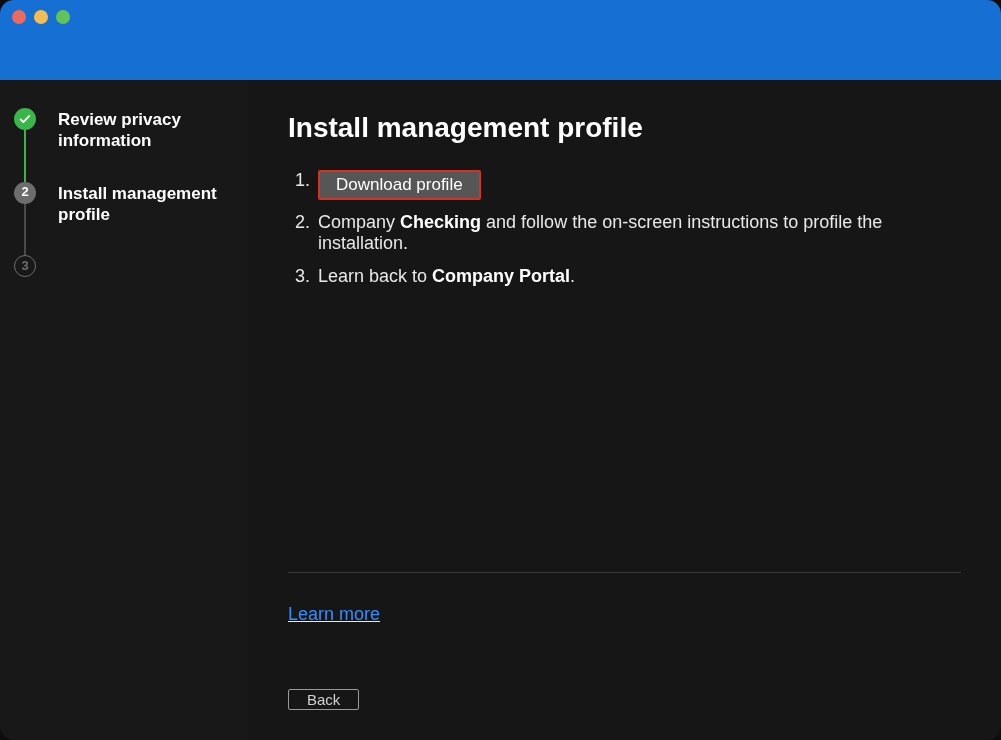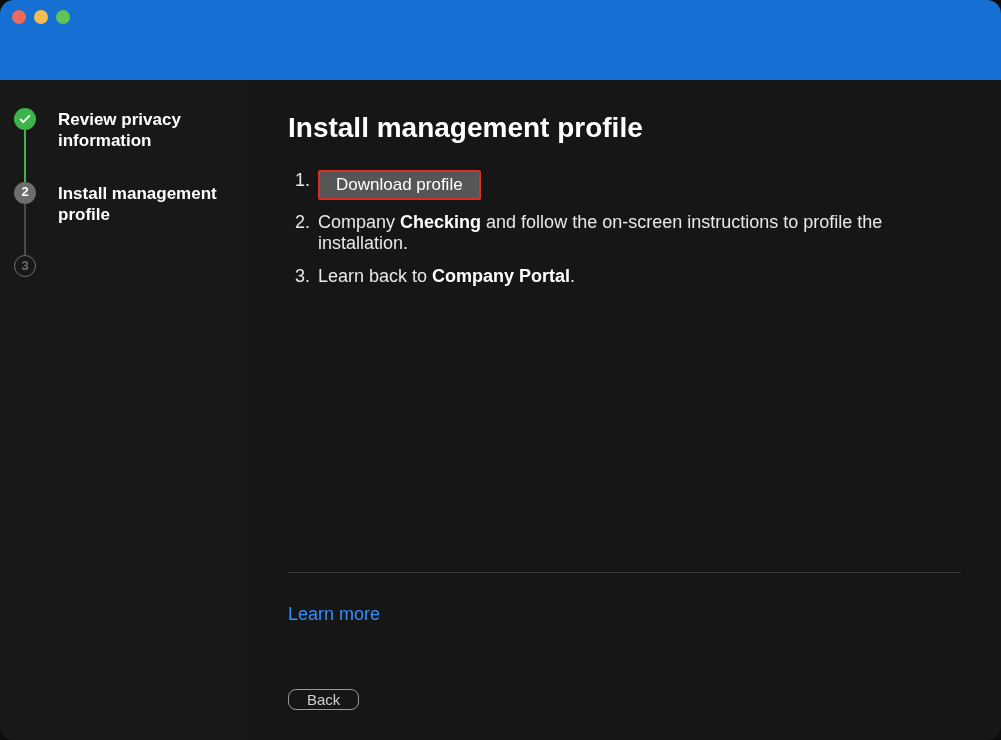--- a/index.html
+++ b/index.html
@@ -74,29 +74,29 @@
       border:2.5px solid #d93025;
       background:#565656;
       color:#ffffff;
       font-size:17px;
       padding:3px 16px;
       border-radius:2px;
       cursor:pointer;
     }
 
     .divider { border:none; border-top:1px solid #3a3a3a; margin-top:auto; }
-    .learn { margin-top:31px; }
+    .learn { margin-top:31px;text-decoration:underline; }
     .learn a { color:#338dff; font-size:18px; text-decoration:none; }
 
     .footer { margin-top:64px; }
     .back-btn {
       background:transparent;
       color:#d0d0d0;
       border:1.5px solid #9a9a9a;
-      border-radius:8px;
+      border-radius:2px;
       padding:1px 18px;
       font-size:15px;
       cursor:pointer;
     }
     .check-svg { width:14px; height:14px; }
     .bold { font-weight:700; color:#fff; }
   </style>
 </head>
 <body>
 

